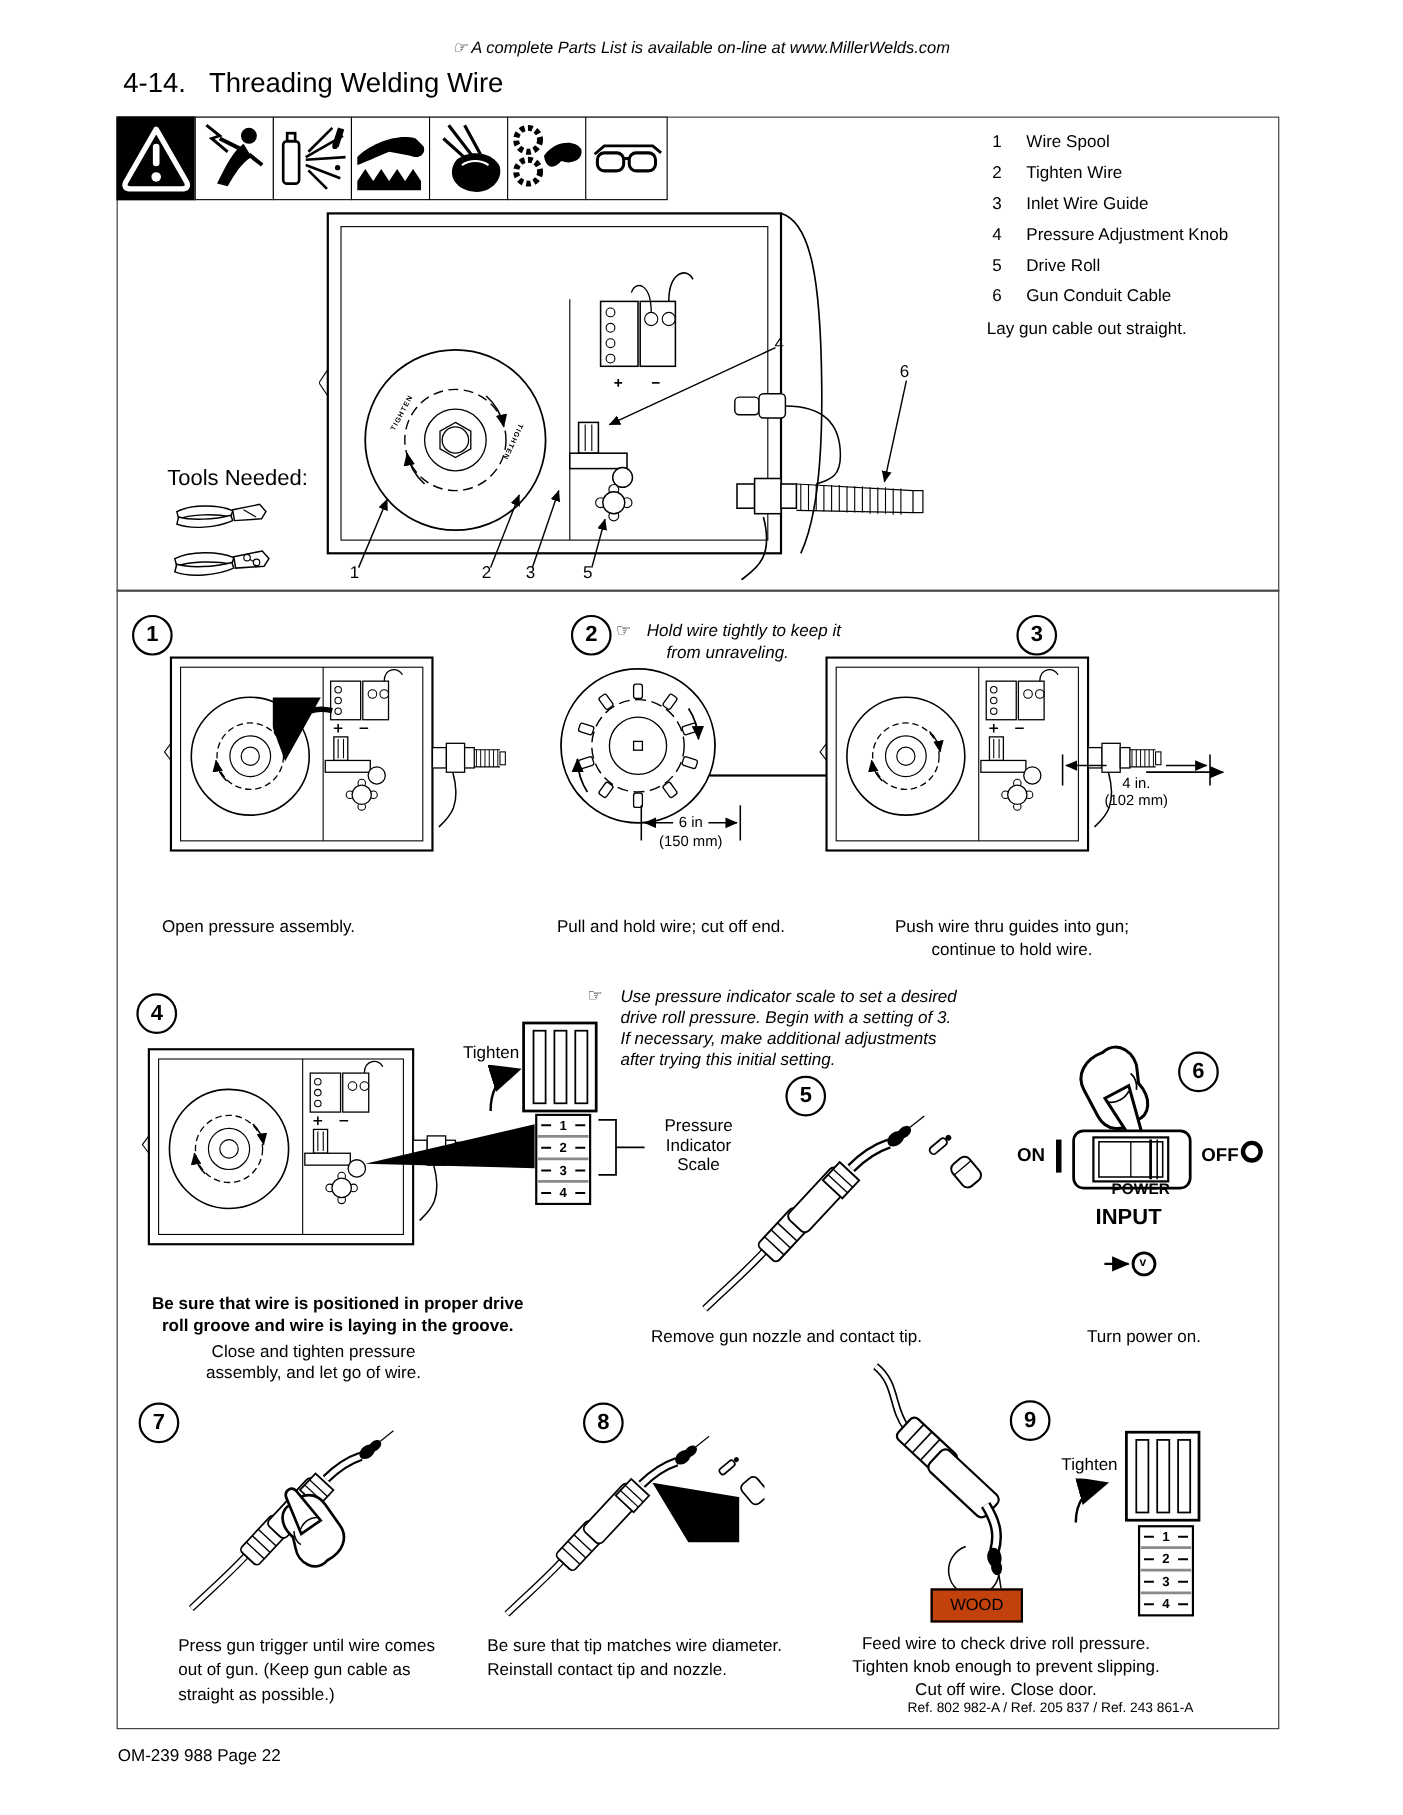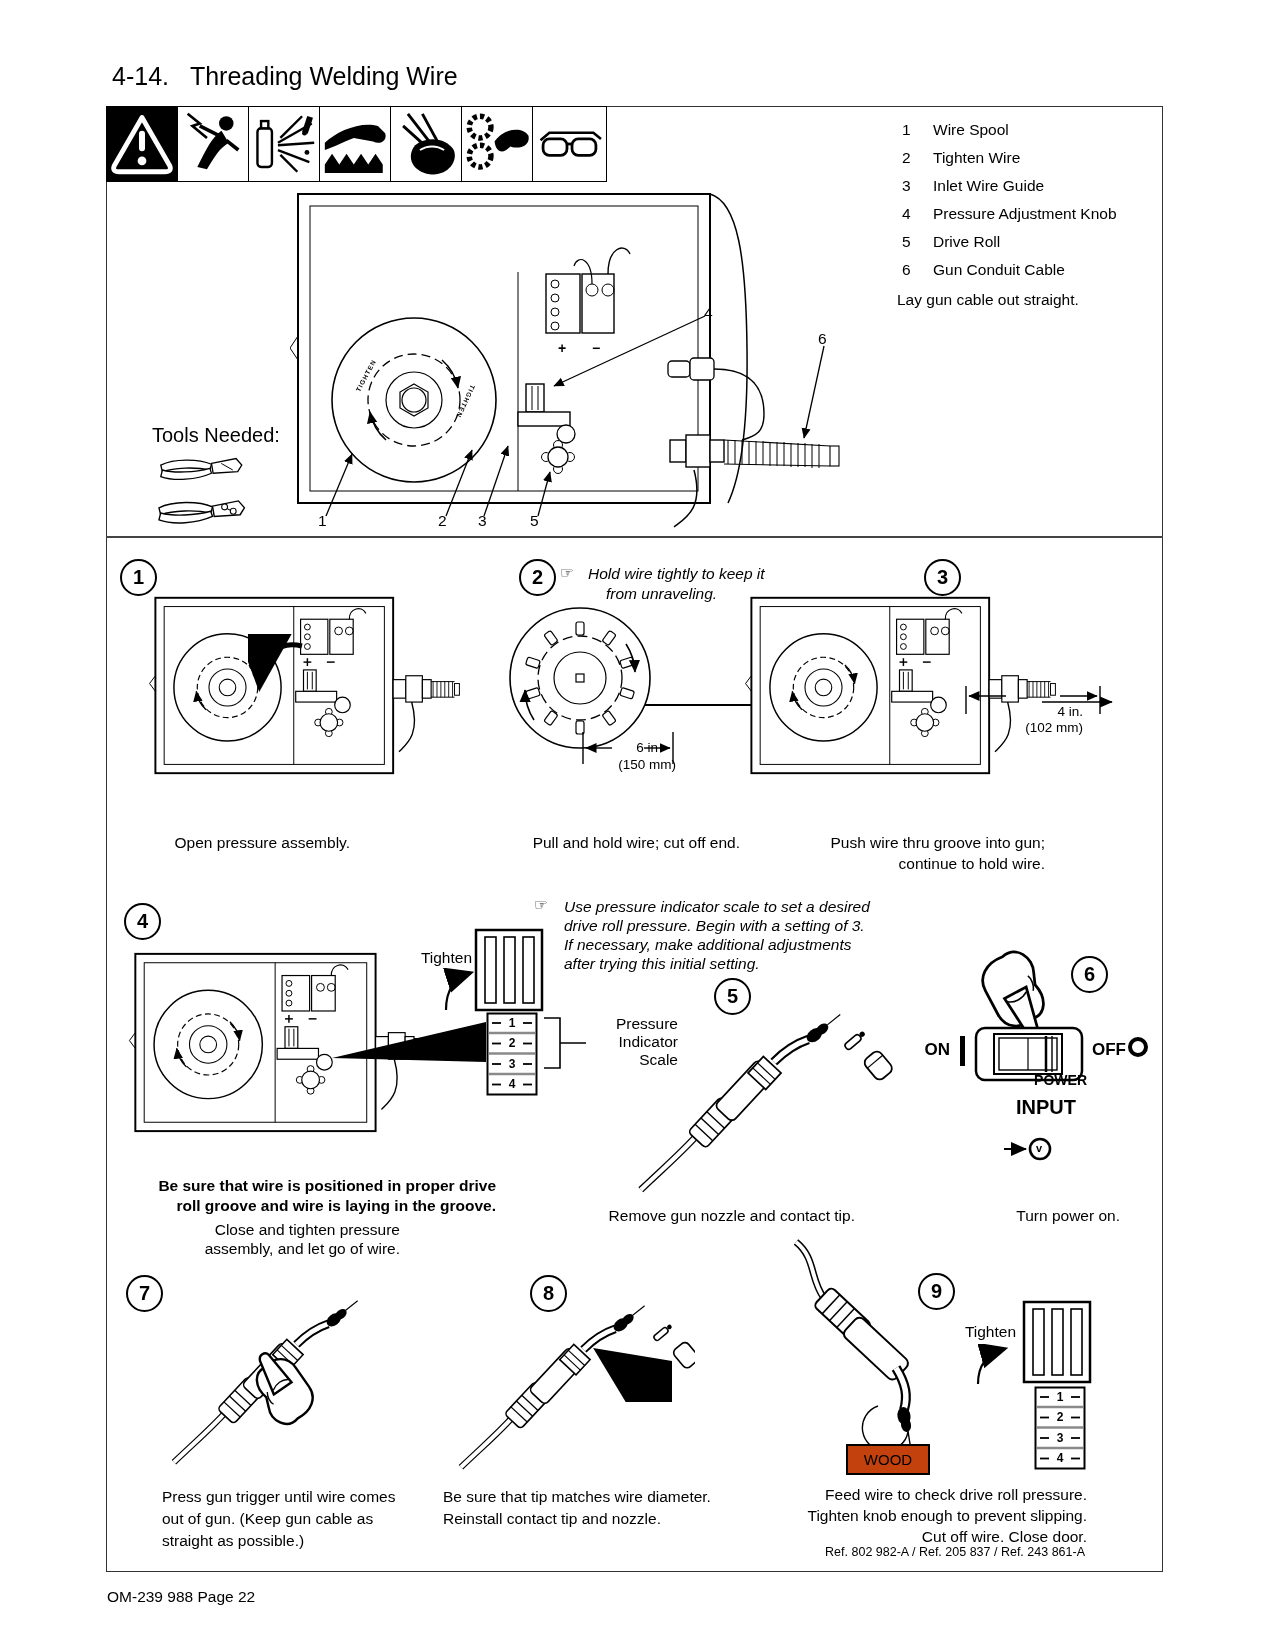--- a/index.html
+++ b/index.html
@@ -1,21 +1,21 @@
 <!DOCTYPE html>
 <html><head>
 <meta charset="utf-8">
 <style>
   html,body{margin:0;padding:0;background:#fff;}
   .page{position:relative;width:1275px;height:1650px;background:#fff;overflow:hidden;
         font-family:"Liberation Sans",sans-serif;color:#000;}
   .abs{position:absolute;}
   .it{font-style:italic;}
   .b{font-weight:bold;}
-  .ctr{text-align:right;}
+  .ctr{text-align:center;}
   .rt{text-align:right;}
   .t15{font-size:15.5px;line-height:19px;}
   .t13{font-size:13.5px;line-height:16px;}
   .step-circle{width:33px;height:33px;border:2px solid #000;border-radius:50%;
     display:flex;align-items:center;justify-content:center;font-weight:bold;font-size:20px;background:#fff;}
   .cell{position:absolute;top:0;height:76px;border:1px solid #000;box-sizing:border-box;background:#fff;}
   .wood{border:2px solid #000;display:flex;align-items:center;justify-content:center;font-size:15px;background:#c2410c;}
   .scalenum{position:absolute;width:20px;text-align:center;font-size:12px;font-weight:bold;background:#fff;}
   .callout{font-size:15.5px;}
   svg{display:block;}
@@ -133,20 +133,24 @@
       </symbol>
 
       <symbol id="handSym" viewBox="0 0 90 90">
         <path d="M14,28 C10,12 28,4 40,10 L50,14 C66,10 78,18 76,30 C80,44 72,56 58,56 L34,56 C20,56 12,44 14,28 Z" fill="#fff" stroke="#000" stroke-width="2.5"></path>
         <path d="M48,22 L84,30 C90,32 90,40 84,41 L48,44 Z" fill="#fff" stroke="#000" stroke-width="2.5"></path>
         <path d="M52,24 C56,30 56,38 52,43 M40,16 C44,14 50,15 54,18" fill="none" stroke="#000" stroke-width="1.4"></path>
       </symbol>
     </defs>
   </svg>
 
+  <div class="abs it" style="left:0;right:0;top:34px;text-align:center;font-size:15px">
+    <span>☞</span>
+    <span>A complete Parts List is available on-line at www.MillerWelds.com</span>
+  </div>
 
   <div class="abs" style="left:112px;top:62px;font-size:25px;font-weight:normal">
     <span>4-14.</span>
     <span style="margin-left:14px">Threading Welding Wire</span>
   </div>
 
   <div class="abs" style="left:106px;top:106px;width:1057px;height:1466px;border:1.5px solid #333;box-sizing:border-box"></div>
   <div class="abs" style="left:106px;top:536px;width:1057px;height:2px;background:#444"></div>
 
   <div class="abs" style="left:106px;top:106px;width:501px;height:76px">
@@ -380,21 +384,21 @@
     <line x1="4" y1="2" x2="4" y2="30" stroke="#000" stroke-width="1.4"></line>
     <line x1="138" y1="2" x2="138" y2="30" stroke="#000" stroke-width="1.4"></line>
     <line x1="44" y1="12" x2="7" y2="12" stroke="#000" stroke-width="1.4" marker-end="url(#ah)"></line>
     <line x1="98" y1="12" x2="135" y2="12" stroke="#000" stroke-width="1.4" marker-end="url(#ah)"></line>
   </svg>
   <div class="abs ctr t13" style="left:983px;top:704px;width:100px">4 in.</div>
   <div class="abs ctr t13" style="left:983px;top:720px;width:100px">(102 mm)</div>
 
   <div class="abs ctr t15" style="left:120px;top:833px;width:230px">Open pressure assembly.</div>
   <div class="abs ctr t15" style="left:480px;top:833px;width:260px">Pull and hold wire; cut off end.</div>
-  <div class="abs ctr t15" style="left:795px;top:833px;width:250px">Push wire thru groove into gun;</div>
+  <div class="abs ctr t15" style="left:795px;top:833px;width:250px">Push wire thru guides into gun;</div>
   <div class="abs ctr t15" style="left:795px;top:854px;width:250px">continue to hold wire.</div>
 
   <div class="abs" style="left:534px;top:896px;font-size:15.5px">☞</div>
   <div class="abs it t15" style="left:564px;top:897px">Use pressure indicator scale to set a desired</div>
   <div class="abs it t15" style="left:564px;top:916px">drive roll pressure. Begin with a setting of 3.</div>
   <div class="abs it t15" style="left:564px;top:935px">If necessary, make additional adjustments</div>
   <div class="abs it t15" style="left:564px;top:954px">after trying this initial setting.</div>
 
   <div class="abs step-circle" style="left:124px;top:903px">
       <span>4</span>

